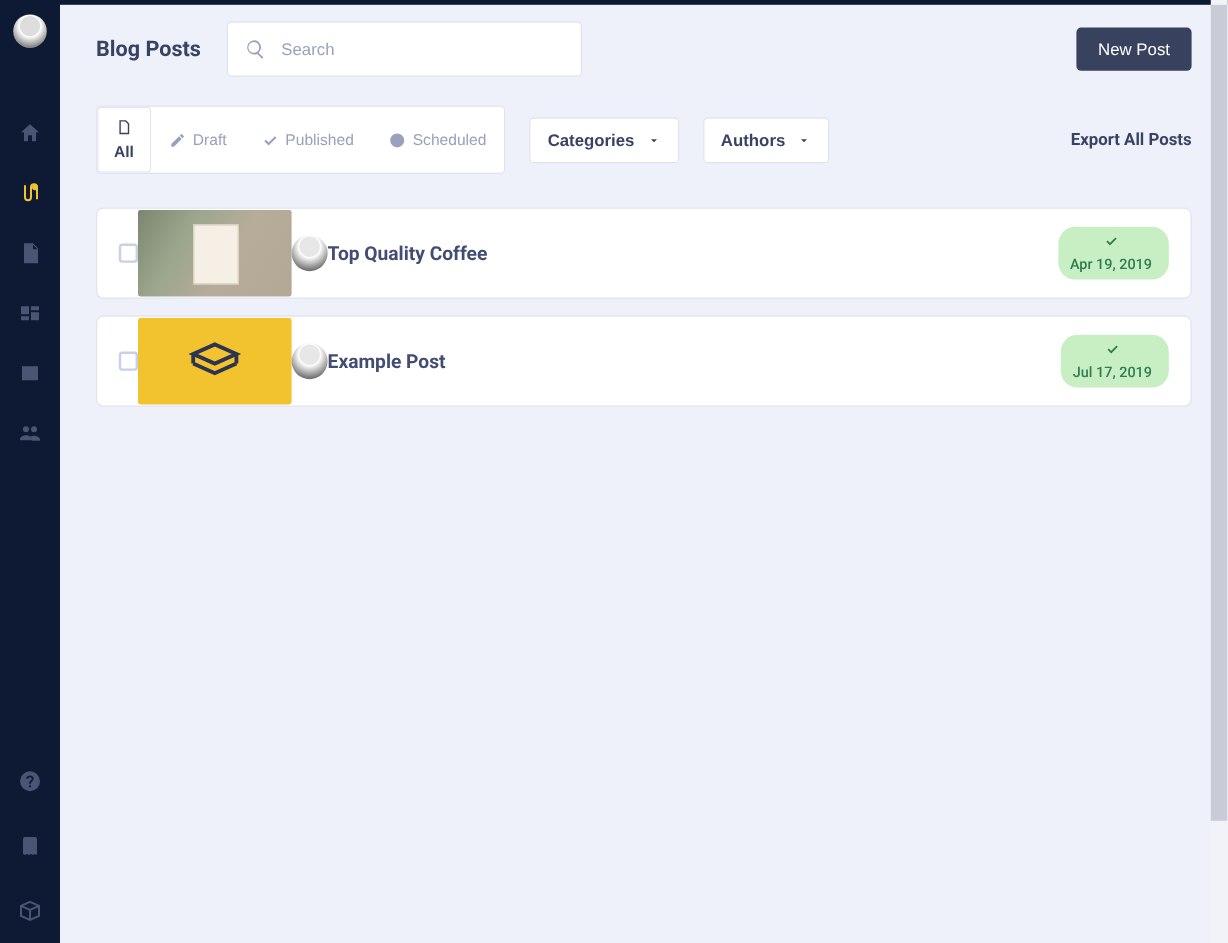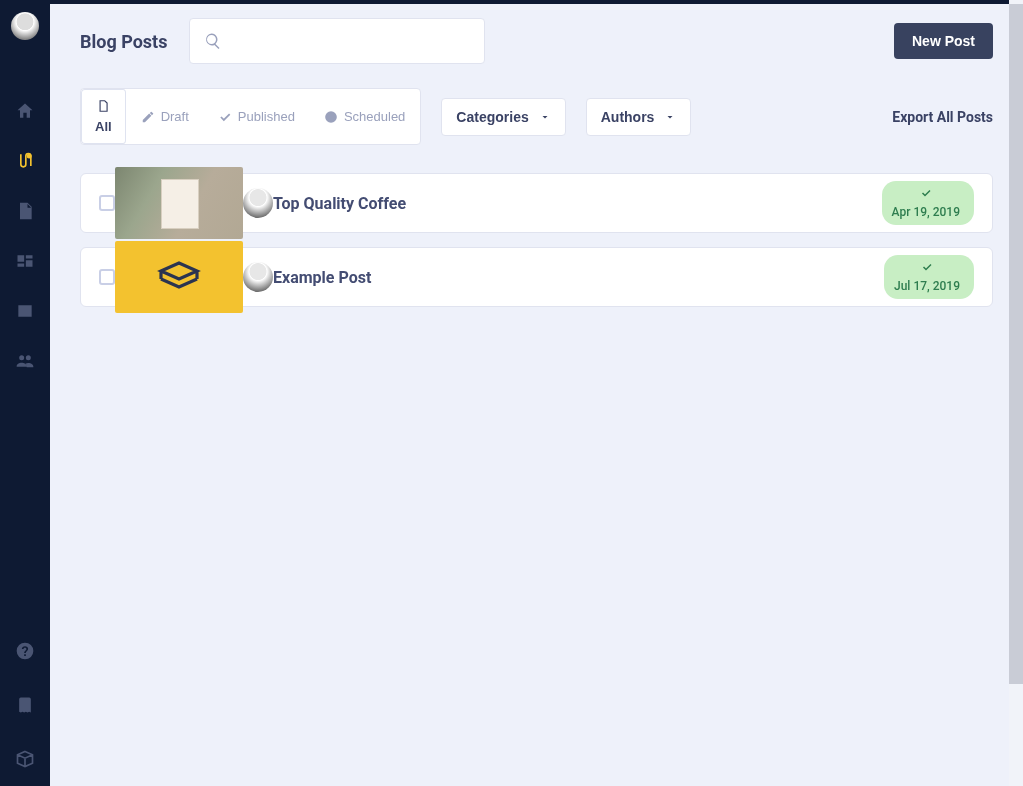--- a/index.html
+++ b/index.html
@@ -17,35 +17,35 @@
 
 
 .main { flex: 1; display: flex; flex-direction: column; overflow: auto; background: #eef1fa; position: relative; }
 .topstrip { height: 4px; background: #0e1a33; width: 100%; }
 .header { display: flex; align-items: center; padding: 14px 30px 24px 30px; gap: 22px; }
 .header .title { font-size: 18px; font-weight: 700; color: #3a4264; }
 .search { flex: 0 0 auto; width: 296px; background: #fff; border: 1px solid #e0e3ef; border-radius: 4px; display: flex; align-items: center; padding: 0 14px; height: 46px; }
 .search svg { width: 18px; height: 18px; color: #9aa1bc; margin-right: 12px; }
 .search input { border: none; outline: none; font-size: 14px; color: #3a4264; flex: 1; background: transparent; }
 .search input::placeholder { color: #9aa1bc; }
-.new-post-btn { margin-left: auto; background: #38425f; color: #fff; border: none; border-radius: 4px; padding: 10px 18px; font-size: 14px; font-weight: 700; cursor: pointer; }
+.new-post-btn { margin-left: auto; background: #38425f; color: #fff; border: none; border-radius: 4px; padding: 10px 18px; font-size: 14px; font-weight: 400; cursor: pointer; }
 
 
 .toolbar { display: flex; align-items: center; padding: 0 30px 28px 30px; gap: 20px; }
 .filter-group { background: #fff; border: 1px solid #e0e3ef; border-radius: 4px; display: flex; overflow: hidden; }
 .filter-btn { padding: 10px 14px; display: flex; align-items: center; gap: 6px; font-size: 13px; color: #9aa1bc; background: transparent; border: none; cursor: pointer; border-right: 1px solid transparent; }
 .filter-btn.active { color: #3a4264; font-weight: 600; box-shadow: inset 0 0 0 1px #dfe3f0; border-radius: 4px; flex-direction: column; }
 .filter-btn svg { width: 14px; height: 14px; }
 .dropdown-btn { background: #fff; border: 1px solid #e0e3ef; border-radius: 4px; padding: 10px 14px; display: flex; align-items: center; gap: 10px; font-size: 14px; color: #3a4264; font-weight: 600; cursor: pointer; }
 .dropdown-btn svg { width: 12px; height: 12px; }
 .export-link { margin-left: auto; font-size: 14px; font-weight: 700; color: #3a4264; cursor: pointer; }
 
 
 .posts { padding: 0 30px; display: flex; flex-direction: column; gap: 14px; }
-.post-card { background: #fff; border: 1px solid #e0e3ef; border-radius: 6px; display: flex; align-items: center; padding: 4px 18px 4px 18px; height: 60px; }
+.post-card { background: #fff; border: 1px solid #e0e3ef; border-radius: 6px; display: flex; align-items: center; padding: 4px 18px 4px 18px; height: 76px; }
 .post-checkbox { width: 16px; height: 16px; border: 2px solid #c9cfe6; border-radius: 3px; background: #fff; cursor: pointer; flex-shrink: 0; }
 .post-thumb { width: 128px; height: 72px; border-radius: 2px; flex-shrink: 0; display: flex; align-items: center; justify-content: center; }
 .post-thumb.coffee { background: linear-gradient(120deg, #7c8670 0%, #9ba68d 30%, #b7ac9a 60%, #b2a894 100%); position: relative; }
 .post-thumb.coffee::after { content: ""; position: absolute; width: 36px; height: 48px; background: #f5efe6; border: 1px solid #d8cfc0; top: 12px; left: 46px; }
 .post-thumb.placeholder { background: #f3c22f; }
 .post-thumb.placeholder svg { width: 48px; height: 48px; color: #2b3450; }
 .post-author { width: 30px; height: 30px; border-radius: 50%; background: radial-gradient(circle at 50% 32%, #e7e7e7 32%, #fff 35%, #707070 78%); flex-shrink: 0; cursor: pointer; }
 .post-title { font-size: 16px; font-weight: 700; color: #434c72; cursor: pointer; }
 .post-status { margin-left: auto; background: #c8eec4; color: #2e7d4f; font-size: 12px; font-weight: 500; border-radius: 14px; padding: 6px 14px 6px 10px; display: flex; align-items: center; gap: 6px; flex-direction: column; }
 .post-status svg { width: 12px; height: 12px; }
@@ -113,20 +113,21 @@
 
 <div class="main">
   <div class="topstrip"></div>
 
   <div class="header">
     <div class="title">Blog Posts</div>
     <div class="search">
       <svg viewBox="0 0 24 24" fill="currentColor">
           <path d="M10 2a8 8 0 015.3 13.9l5.4 5.4-1.4 1.4-5.4-5.4A8 8 0 1110 2zm0 2a6 6 0 100 12 6 6 0 000-12z"></path>
         </svg>
+      <input type="text" placeholder="Search" style="">
     </div>
     <button class="new-post-btn">New Post</button>
   </div>
 
   <div class="toolbar">
     <div class="filter-group">
       <button class="filter-btn active">
         <svg viewBox="0 0 24 24" fill="none" stroke="currentColor" stroke-width="2">
             <path d="M7 3h8l4 4v14H7V3z"></path>
           </svg>

